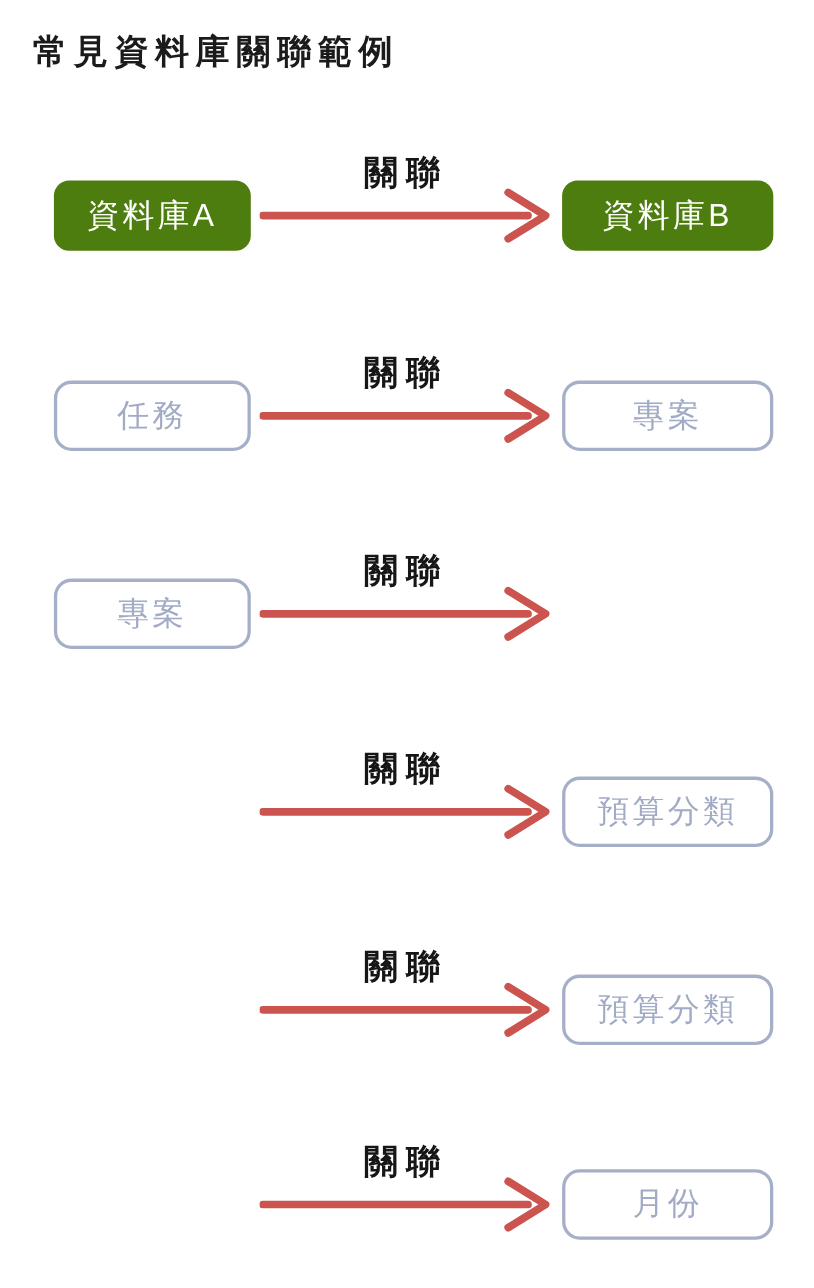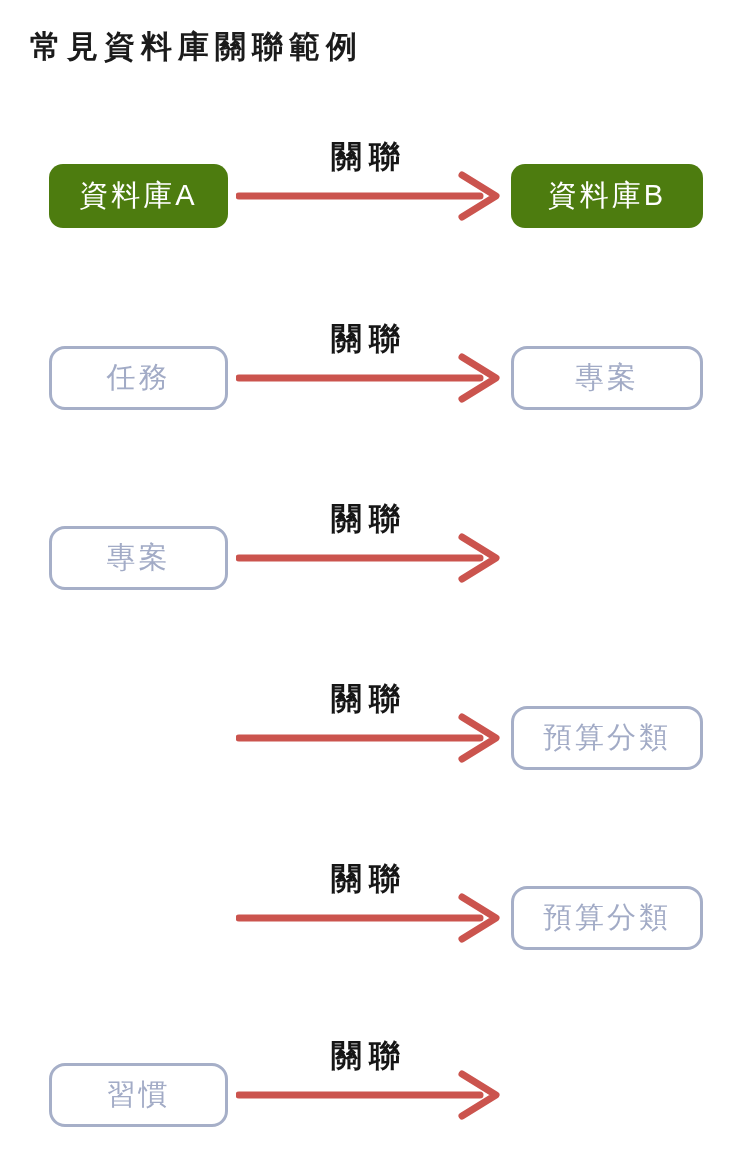--- a/index.html
+++ b/index.html
@@ -134,20 +134,20 @@
     <div class="rel-label">關聯</div>
     <svg class="arrow" viewBox="0 0 266 64">
       <line x1="3" y1="32" x2="244" y2="32"></line>
       <polyline points="226,11 260,32 226,53"></polyline>
     </svg>
     <div class="node right outline">預算分類</div>
   </div>
 
   <div class="row" style="top:1013px">
     <div class="rel-label">關聯</div>
-    <div class="node left outline">習慣</div>
     <svg class="arrow" viewBox="0 0 266 64">
       <line x1="3" y1="32" x2="244" y2="32"></line>
       <polyline points="226,11 260,32 226,53"></polyline>
     </svg>
+    <div class="node right outline">月份</div>
   </div>
 
 </div>
 
 </body></html>

